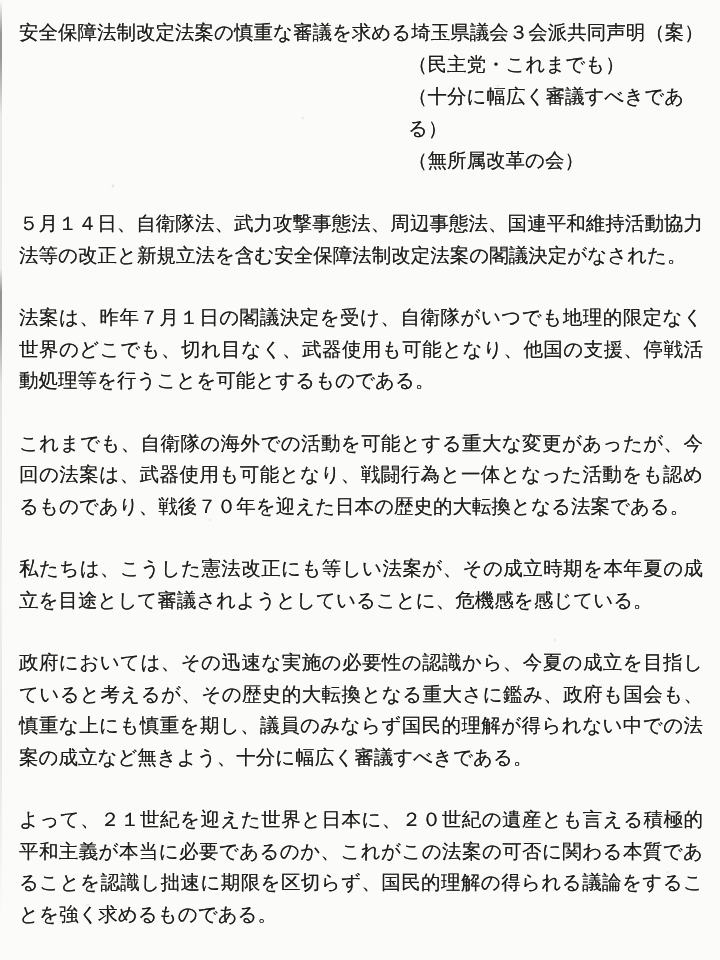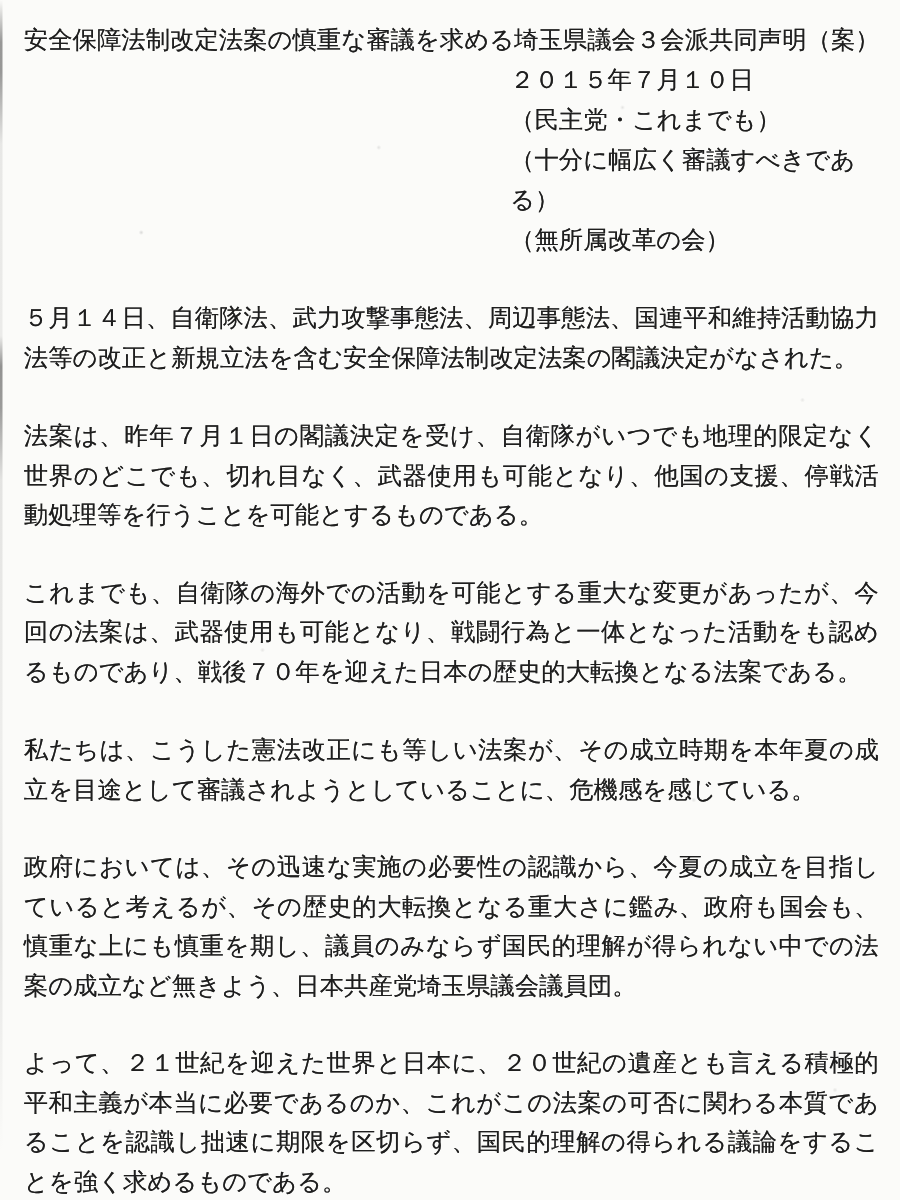--- a/index.html
+++ b/index.html
@@ -79,32 +79,31 @@
 <body>
 
 <div class="page">
   <div class="edge-artifact"></div>
 
   <div class="content">
 
     <h1 class="doc-title">安全保障法制改定法案の慎重な審議を求める埼玉県議会３会派共同声明（案）</h1>
 
     <div class="header-meta">
-      <div>２０１５年７月１０日</div>
       <div>（民主党・これまでも）</div>
       <div>（十分に幅広く審議すべきである）</div>
       <div>（無所属改革の会）</div>
     </div>
 
     <p class="para first">５月１４日、自衛隊法、武力攻撃事態法、周辺事態法、国連平和維持活動協力法等の改正と新規立法を含む安全保障法制改定法案の閣議決定がなされた。</p>
 
     <p class="para">法案は、昨年７月１日の閣議決定を受け、自衛隊がいつでも地理的限定なく世界のどこでも、切れ目なく、武器使用も可能となり、他国の支援、停戦活動処理等を行うことを可能とするものである。</p>
 
     <p class="para">これまでも、自衛隊の海外での活動を可能とする重大な変更があったが、今回の法案は、武器使用も可能となり、戦闘行為と一体となった活動をも認めるものであり、戦後７０年を迎えた日本の歴史的大転換となる法案である。</p>
 
     <p class="para">私たちは、こうした憲法改正にも等しい法案が、その成立時期を本年夏の成立を目途として審議されようとしていることに、危機感を感じている。</p>
 
-    <p class="para">政府においては、その迅速な実施の必要性の認識から、今夏の成立を目指していると考えるが、その歴史的大転換となる重大さに鑑み、政府も国会も、慎重な上にも慎重を期し、議員のみならず国民的理解が得られない中での法案の成立など無きよう、日本共産党埼玉県議会議員団。</p>
+    <p class="para">政府においては、その迅速な実施の必要性の認識から、今夏の成立を目指していると考えるが、その歴史的大転換となる重大さに鑑み、政府も国会も、慎重な上にも慎重を期し、議員のみならず国民的理解が得られない中での法案の成立など無きよう、十分に幅広く審議すべきである。</p>
 
     <p class="para">よって、２１世紀を迎えた世界と日本に、２０世紀の遺産とも言える積極的平和主義が本当に必要であるのか、これがこの法案の可否に関わる本質であることを認識し拙速に期限を区切らず、国民的理解の得られる議論をすることを強く求めるものである。</p>
 
   </div>
 </div>
 
 </body></html>

